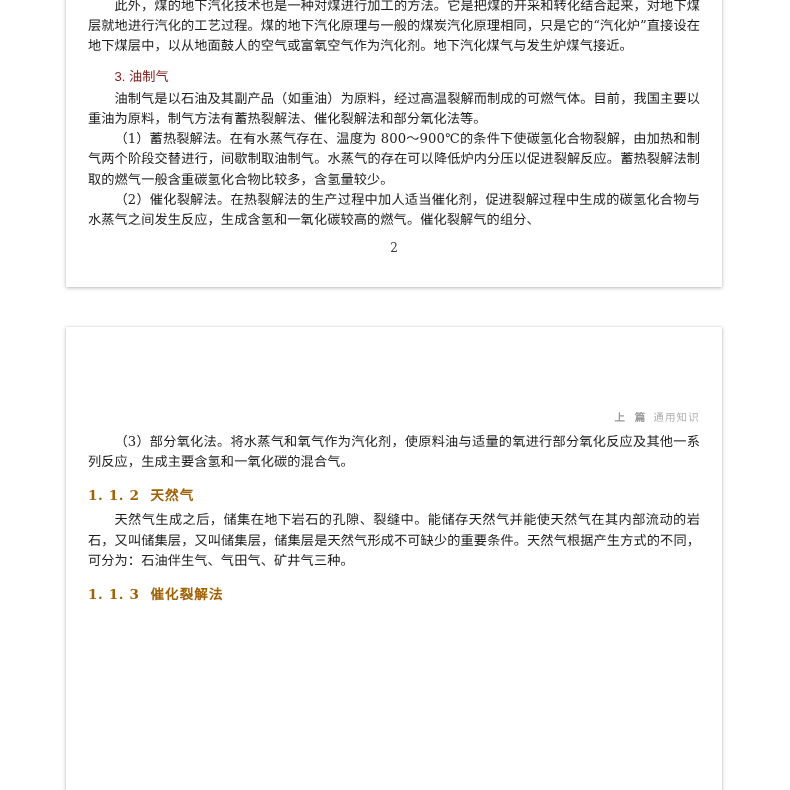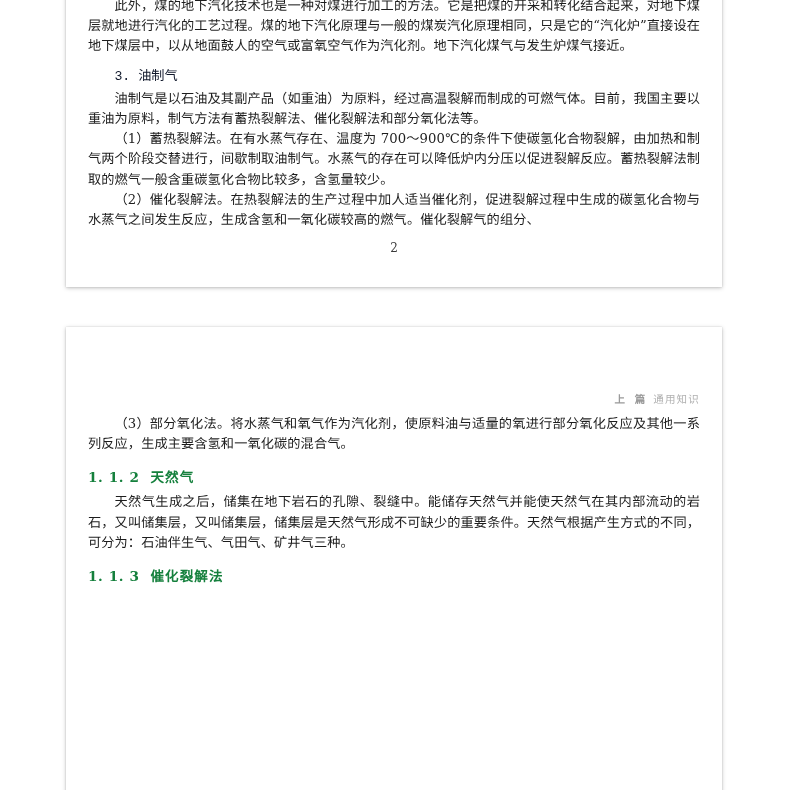--- a/index.html
+++ b/index.html
@@ -44,21 +44,21 @@
 
   .page-body {
     padding: 0 22px;
     box-sizing: border-box;
   }
 
   
   .running-header {
     text-align: right;
     padding: 0 22px 0 22px;
-    margin-top: 64px;
+    margin-top: 82px;
     color: #a8a8a8;
     font-size: 10.5px;
     letter-spacing: 1.6px;
     font-family: "DejaVu Serif", "Liberation Serif", serif;
     white-space: nowrap;
   }
   .running-header .hdr-strong {
     color: #9a9a9a;
     font-weight: bold;
     letter-spacing: 3px;
@@ -86,40 +86,40 @@
   }
   p.flush {
     text-indent: 0;
   }
 
   h2.section-heading {
     margin: 13px 0 4px 0;
     font-size: 13.6px;
     line-height: 21px;
     font-weight: bold;
-    color: #15803d;
+    color: #a16207;
     letter-spacing: 0.4px;
     font-family: "DejaVu Serif", "Liberation Serif", serif;
   }
   h2.section-heading .num {
     letter-spacing: 0.6px;
   }
   h2.section-heading .ttl {
     margin-left: 11px;
     letter-spacing: 1px;
   }
 
   h3.sub-heading {
     margin: 10px 0 2px 0;
     text-indent: 2em;
     font-size: 13.2px;
     line-height: 20.2px;
     font-weight: normal;
-    color: #0f172a;
-    font-family: Liberation Mono, monospace;
+    color: #7f1d1d;
+    font-family: Liberation Sans, sans-serif;
   }
 
   
   .folio {
     text-align: center;
     font-size: 12px;
     color: #3a3a3a;
     margin-top: 11px;
     font-family: "DejaVu Serif", "Liberation Serif", serif;
   }
@@ -134,21 +134,21 @@
 
   <div class="page page-one">
     <div class="page-body">
 
       <p class="para indent">此外，煤的地下汽化技术也是一种对煤进行加工的方法。它是把煤的开采和转化结合起来，对地下煤层就地进行汽化的工艺过程。煤的地下汽化原理与一般的煤炭汽化原理相同，只是它的“汽化炉”直接设在地下煤层中，以从地面鼓人的空气或富氧空气作为汽化剂。地下汽化煤气与发生炉煤气接近。</p>
 
       <h3 class="sub-heading">3. 油制气</h3>
 
       <p class="para indent">油制气是以石油及其副产品（如重油）为原料，经过高温裂解而制成的可燃气体。目前，我国主要以重油为原料，制气方法有蓄热裂解法、催化裂解法和部分氧化法等。</p>
 
-      <p class="para indent">（1）蓄热裂解法。在有水蒸气存在、温度为 700～900℃的条件下使碳氢化合物裂解，由加热和制气两个阶段交替进行，间歇制取油制气。水蒸气的存在可以降低炉内分压以促进裂解反应。蓄热裂解法制取的燃气一般含重碳氢化合物比较多，含氢量较少。</p>
+      <p class="para indent">（1）蓄热裂解法。在有水蒸气存在、温度为 800～900℃的条件下使碳氢化合物裂解，由加热和制气两个阶段交替进行，间歇制取油制气。水蒸气的存在可以降低炉内分压以促进裂解反应。蓄热裂解法制取的燃气一般含重碳氢化合物比较多，含氢量较少。</p>
 
       <p class="para indent">（2）催化裂解法。在热裂解法的生产过程中加人适当催化剂，促进裂解过程中生成的碳氢化合物与水蒸气之间发生反应，生成含氢和一氧化碳较高的燃气。催化裂解气的组分、</p>
 
       <div class="folio">2</div>
     </div>
   </div>
 
   <div class="page page-two">
 
     <div class="running-header">

